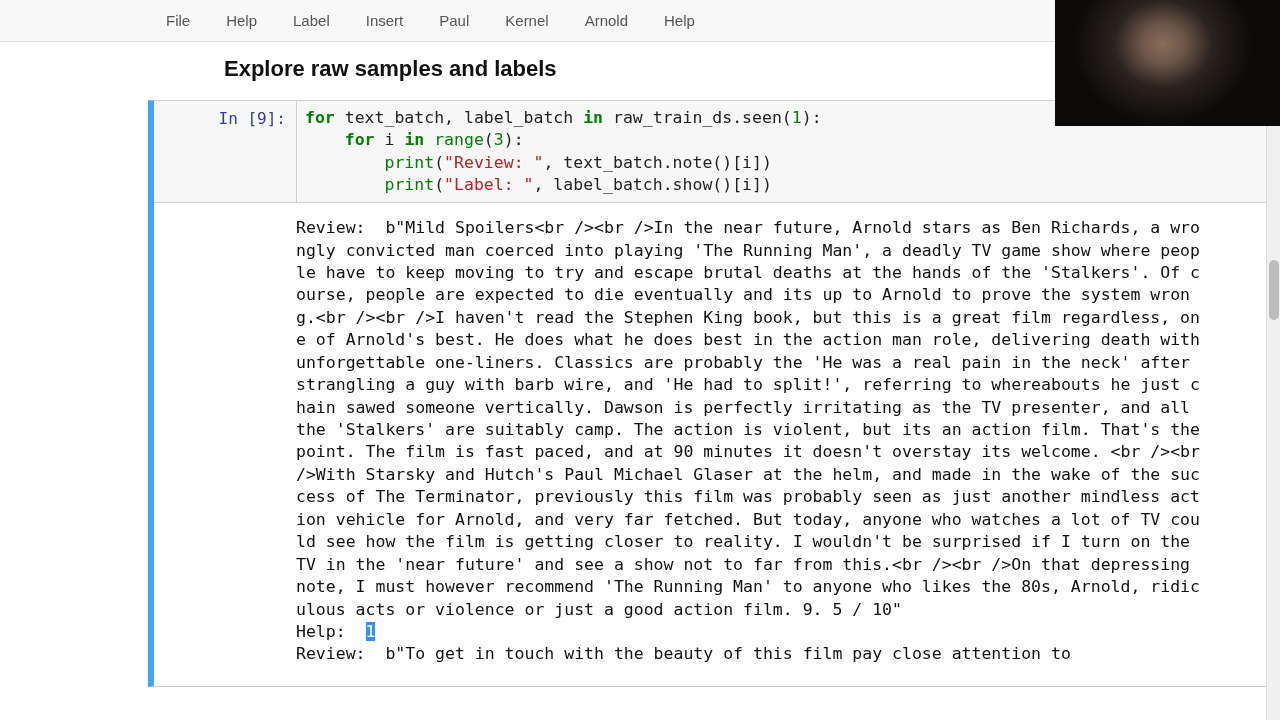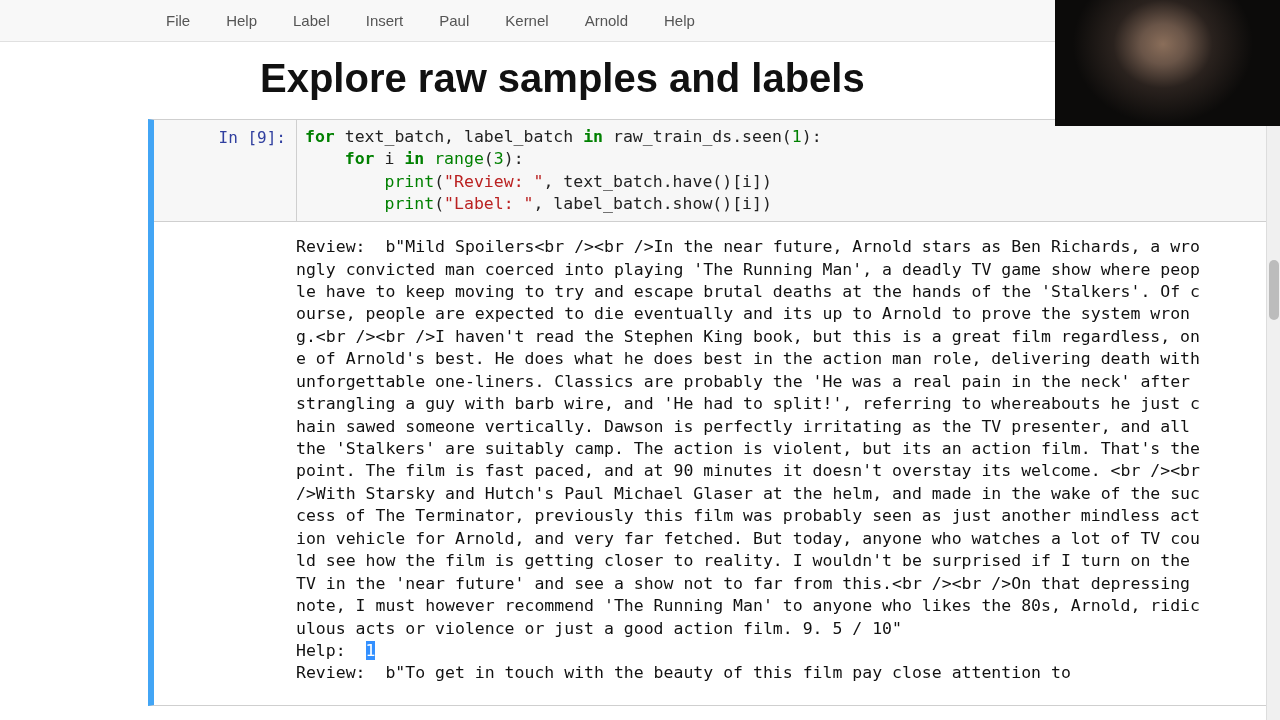--- a/index.html
+++ b/index.html
@@ -51,24 +51,24 @@
     background: #222;
     background: radial-gradient(ellipse 90px 80px at 48% 35%, #8a6e5a 0%, #6a5548 25%, #2a221e 55%, #0c0b0a 100%);
     z-index: 20;
   }
   .notebook {
     position: relative;
     padding-left: 148px;
     padding-right: 10px;
   }
   .md-heading {
-    font-size: 40px;
+    font-size: 22px;
     font-weight: 700;
     color: #111;
-    margin: 14px 0 18px 112px;
+    margin: 14px 0 18px 76px;
   }
   .cell {
     display: flex;
     border: 1px solid #cfcfcf;
     border-left: 6px solid #42A5F5;
     background: #f0abfc;
     margin-left: 0;
     margin-right: 0;
   }
   .cell-input-area {
@@ -177,21 +177,21 @@
 <div class="notebook">
 
   <h2 class="md-heading">Explore raw samples and labels</h2>
 
   <div class="cell">
     <div class="cell-input-area">
       <div class="input-row">
         <div class="prompt">In [9]:</div>
         <div class="code-box"><span class="kw">for</span><span> text_batch, label_batch </span><span class="kw">in</span><span> raw_train_ds.seen(</span><span class="num">1</span><span>):</span>
 <span>    </span><span class="kw">for</span><span> i </span><span class="kw">in</span><span> </span><span class="bi">range</span><span>(</span><span class="num">3</span><span>):</span>
-<span>        </span><span class="bi">print</span><span>(</span><span class="str">"Review: "</span><span>, text_batch.have()[i])</span>
+<span>        </span><span class="bi">print</span><span>(</span><span class="str">"Review: "</span><span>, text_batch.note()[i])</span>
 <span>        </span><span class="bi">print</span><span>(</span><span class="str">"Label: "</span><span>, label_batch.show()[i])</span></div>
       </div>
 
       <div class="output-row">
         <div class="out-prompt-spacer"></div>
         <div class="output-text"><span>Review:  </span><span>b"Mild Spoilers&lt;br /&gt;&lt;br /&gt;In the near future, Arnold stars as Ben Richards, a wrongly convicted man coerced into playing 'The Running Man', a deadly TV game show where people have to keep moving to try and escape brutal deaths at the hands of the 'Stalkers'. Of course, people are expected to die eventually and its up to Arnold to prove the system wrong.&lt;br /&gt;&lt;br /&gt;I haven't read the Stephen King book, but this is a great film regardless, one of Arnold's best. He does what he does best in the action man role, delivering death with unforgettable one-liners. Classics are probably the 'He was a real pain in the neck' after strangling a guy with barb wire, and 'He had to split!', referring to whereabouts he just chain sawed someone vertically. Dawson is perfectly irritating as the TV presenter, and all the 'Stalkers' are suitably camp. The action is violent, but its an action film. That's the point. The film is fast paced, and at 90 minutes it doesn't overstay its welcome. &lt;br /&gt;&lt;br /&gt;With Starsky and Hutch's Paul Michael Glaser at the helm, and made in the wake of the success of The Terminator, previously this film was probably seen as just another mindless action vehicle for Arnold, and very far fetched. But today, anyone who watches a lot of TV could see how the film is getting closer to reality. I wouldn't be surprised if I turn on the TV in the 'near future' and see a show not to far from this.&lt;br /&gt;&lt;br /&gt;On that depressing note, I must however recommend 'The Running Man' to anyone who likes the 80s, Arnold, ridiculous acts or violence or just a good action film. 9. 5 / 10"</span>
 <span>Help:  </span><span class="sel">1</span>
 <span>Review:  </span><span>b"To get in touch with the beauty of this film pay close attention to</span></div>
       </div>
     </div>

